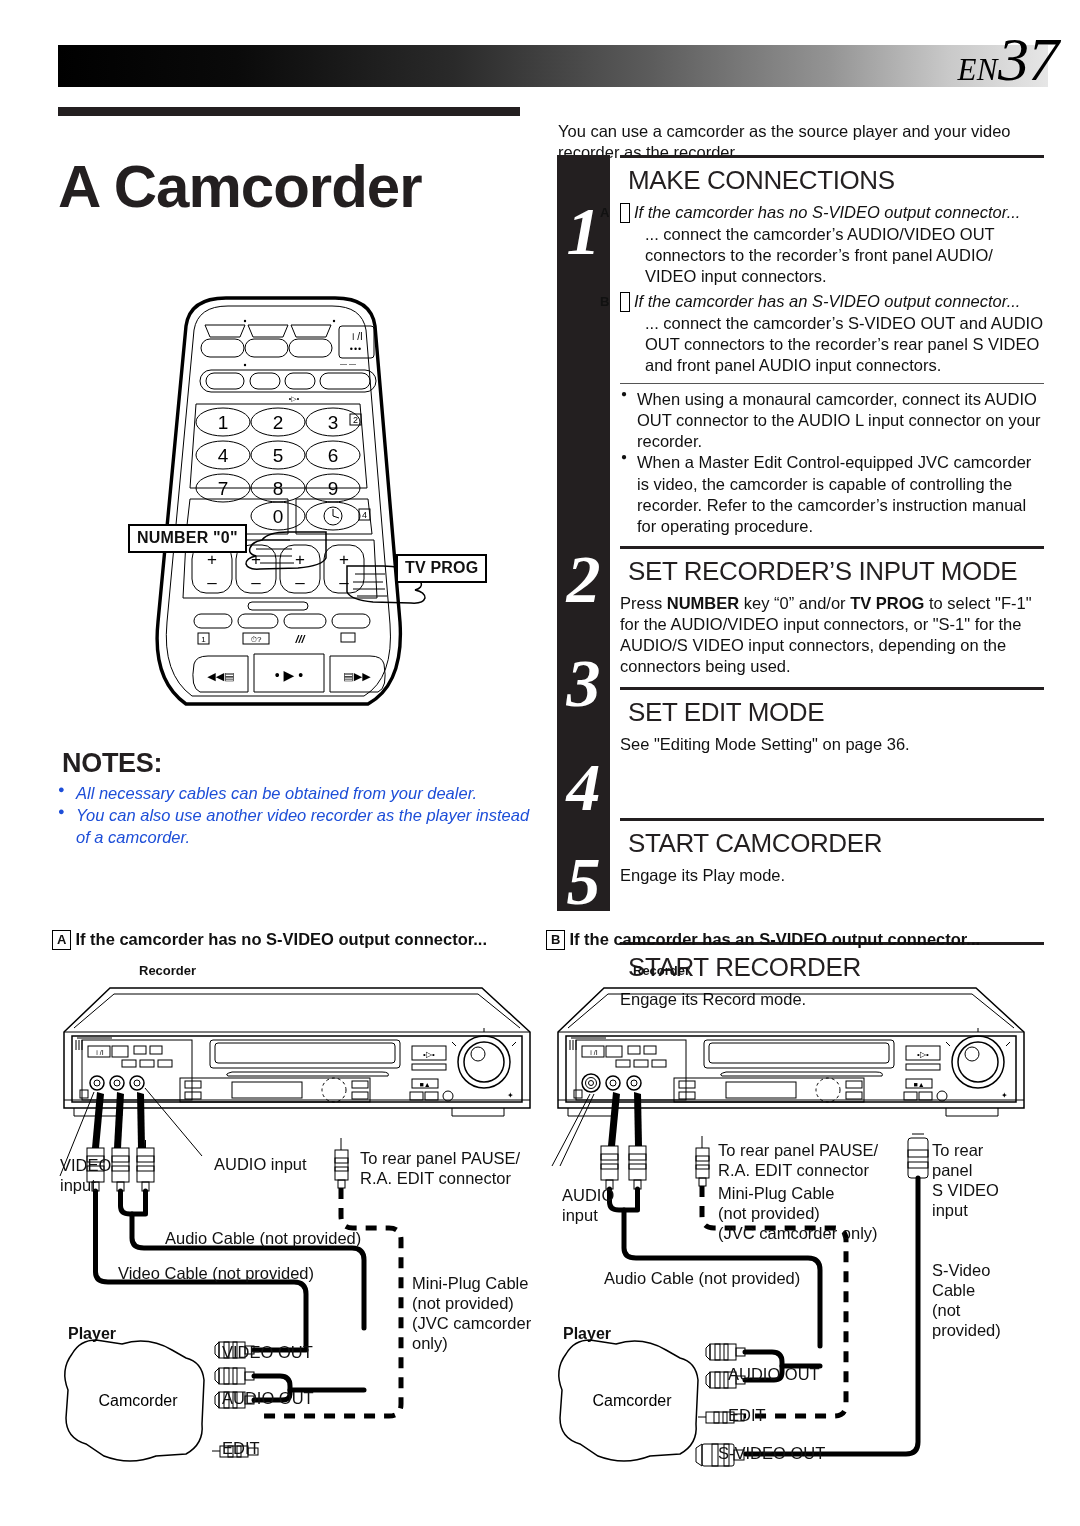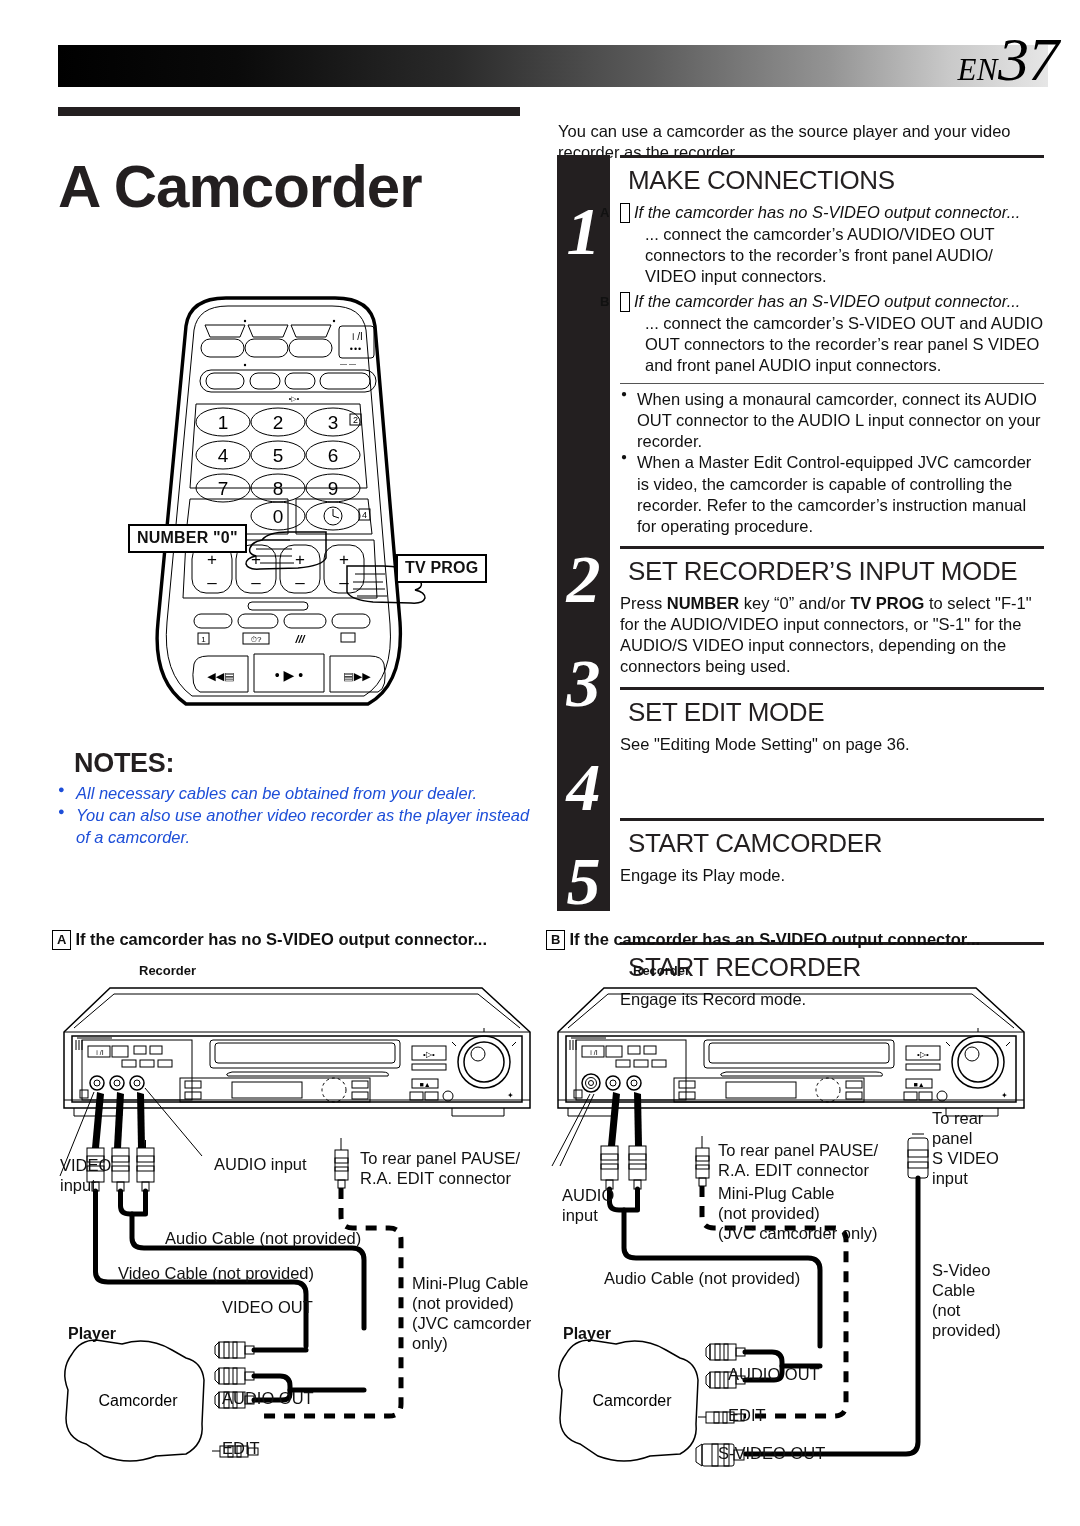--- a/index.html
+++ b/index.html
@@ -27,21 +27,21 @@
   #remote{left:128px;top:292px;width:330px;height:420px;}
   #remote svg{display:block;}
 
   .callout{position:absolute;border:2.5px solid #000;background:#fff;
     font-size:16px;font-weight:bold;padding:3px 7px 4px;white-space:nowrap;letter-spacing:.2px;}
   #callout-number{left:128px;top:524px;}
   #callout-tvprog{left:396px;top:554px;}
 
   
   #notes{left:58px;top:748px;width:480px;}
-  #notes h2{margin:0 16px 4px;font-size:27px;font-weight:bold;letter-spacing:-.3px;color:#231f20;}
+  #notes h2{margin:0 4px 4px;font-size:27px;font-weight:bold;letter-spacing:-.3px;color:#231f20;}
   #notes ul{margin:0;padding:0;list-style:none;}
   #notes li{position:relative;padding-left:18px;font-style:italic;font-size:16.5px;
     line-height:1.29;margin-bottom:1px;color:#1d4ed8;}
   #notes li:before{content:"\25CF";position:absolute;left:0;top:-1px;font-size:11px;font-style:normal;}
 
   
   #intro{left:558px;top:104px;width:486px;font-size:16.5px;line-height:1.3;}
   #step-bar{left:557px;top:155px;width:53px;height:756px;background:#231f20;}
   #step-nums{left:557px;top:155px;width:53px;height:756px;}
   #step-nums div{position:absolute;left:0;width:53px;text-align:center;color:#fff;
@@ -423,21 +423,21 @@
   </g>
 </svg>
 </div>
 
 <div class="dl" style="left:60px;top:1155px;">VIDEO<br>input</div>
 <div class="dl" style="left:214px;top:1154px;">AUDIO input</div>
 <div class="dl" style="left:360px;top:1148px;">To rear panel PAUSE/<br>R.A. EDIT connector</div>
 <div class="dl" style="left:165px;top:1228px;">Audio Cable (not provided)</div>
 <div class="dl" style="left:118px;top:1263px;">Video Cable (not provided)</div>
 <div class="dl" style="left:412px;top:1273px;">Mini-Plug Cable<br>(not provided)<br>(JVC camcorder<br>only)</div>
-<div class="dl" style="left:222px;top:1297px;">VIDEO OUT</div>
+<div class="dl" style="left:222px;top:1342px;">VIDEO OUT</div>
 <div class="dl" style="left:222px;top:1388px;">AUDIO OUT</div>
 <div class="dl" style="left:222px;top:1438px;">EDIT</div>
 
 <div class="diag-head" id="diagB-head">
   <span class="ab">B</span><span>If the camcorder has an S-VIDEO output connector...</span>
 </div>
 <div class="rec-label" id="recB-label">Recorder</div>
 <div class="player-label" id="playerB-label">Player</div>
 
 <div class="abs" style="left:546px;top:980px;">
@@ -569,18 +569,18 @@
     <rect class="ln-thin" x="166" y="464" width="6" height="22" fill="#ddd"></rect>
     <rect class="ln-thin" x="178" y="464" width="5" height="22" fill="#bbb"></rect>
     <rect class="ln-thin" x="188" y="470" width="10" height="10"></rect>
   </g>
 </svg>
 </div>
 
 <div class="dl" style="left:562px;top:1185px;">AUDIO<br>input</div>
 <div class="dl" style="left:718px;top:1140px;">To rear panel PAUSE/<br>R.A. EDIT connector</div>
 <div class="dl" style="left:718px;top:1183px;">Mini-Plug Cable<br>(not provided)<br>(JVC camcorder only)</div>
-<div class="dl" style="left:932px;top:1108px;">To rear<br>panel<br>S VIDEO<br>input</div>
+<div class="dl" style="left:932px;top:1140px;">To rear<br>panel<br>S VIDEO<br>input</div>
 <div class="dl" style="left:932px;top:1260px;">S-Video<br>Cable<br>(not<br>provided)</div>
 <div class="dl" style="left:604px;top:1268px;">Audio Cable (not provided)</div>
 <div class="dl" style="left:728px;top:1364px;">AUDIO OUT</div>
 <div class="dl" style="left:728px;top:1405px;">EDIT</div>
 <div class="dl" style="left:718px;top:1443px;">S-VIDEO OUT</div>
 
 </body></html>

